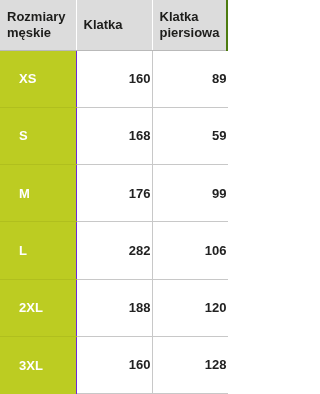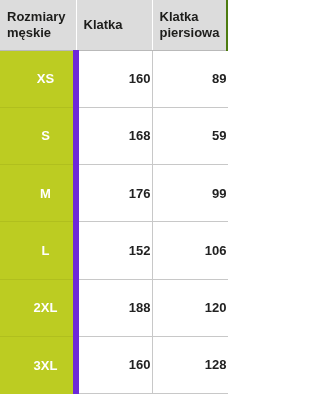--- a/index.html
+++ b/index.html
@@ -49,23 +49,22 @@
   tbody td {
     vertical-align: middle;
     font-size: 13px;
     font-weight: bold;
     border-bottom: 1px solid #c8c8c8;
   }
 
   tbody td.cell-size {
     background: #bccc22;
     color: #ffffff;
-    text-align: center;
     border-bottom: 1px solid #b0bf1e;
-    border-right: 6px solid #6d28d9;
+    border-right: 1px solid #6d28d9;
     padding-left: 19px;
   }
 
   tbody td.cell-num {
     background: #ffffff;
     color: #222222;
     text-align: right;
     border-right: 1px solid #c8c8c8;
   }
 
@@ -105,21 +104,21 @@
       <td class="cell-num">168</td>
       <td class="cell-num">59</td>
     </tr>
     <tr>
       <td class="cell-size">M</td>
       <td class="cell-num">176</td>
       <td class="cell-num">99</td>
     </tr>
     <tr>
       <td class="cell-size">L</td>
-      <td class="cell-num">152</td>
+      <td class="cell-num">282</td>
       <td class="cell-num">106</td>
     </tr>
     <tr>
       <td class="cell-size">2XL</td>
       <td class="cell-num">188</td>
       <td class="cell-num">120</td>
     </tr>
     <tr>
       <td class="cell-size">3XL</td>
       <td class="cell-num">160</td>

